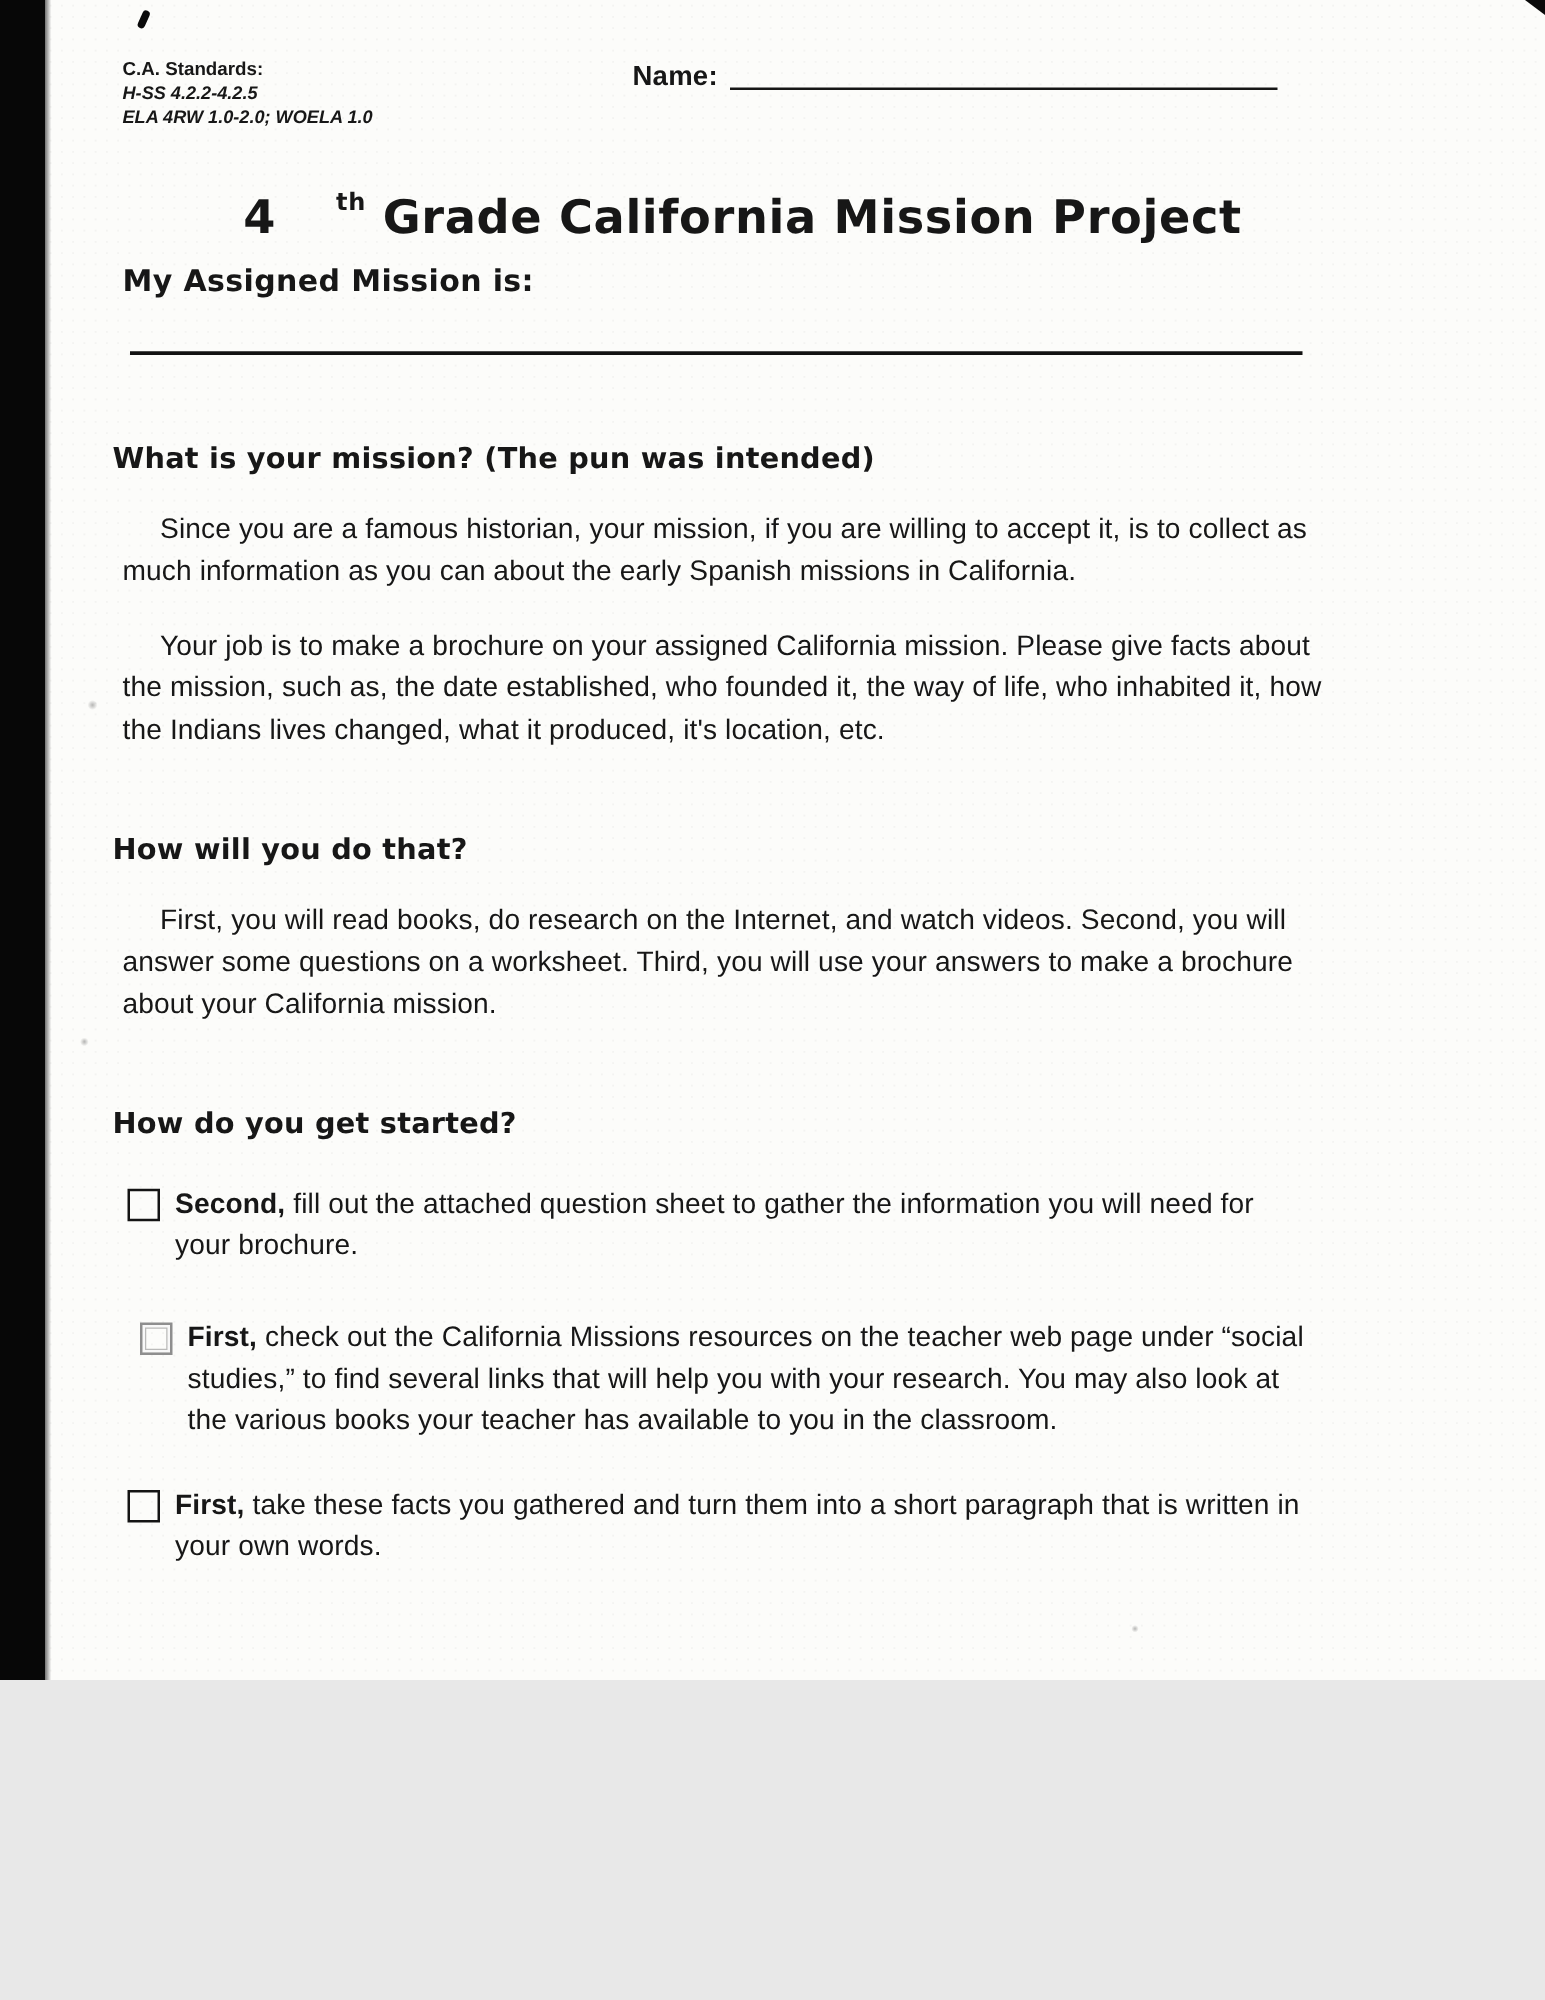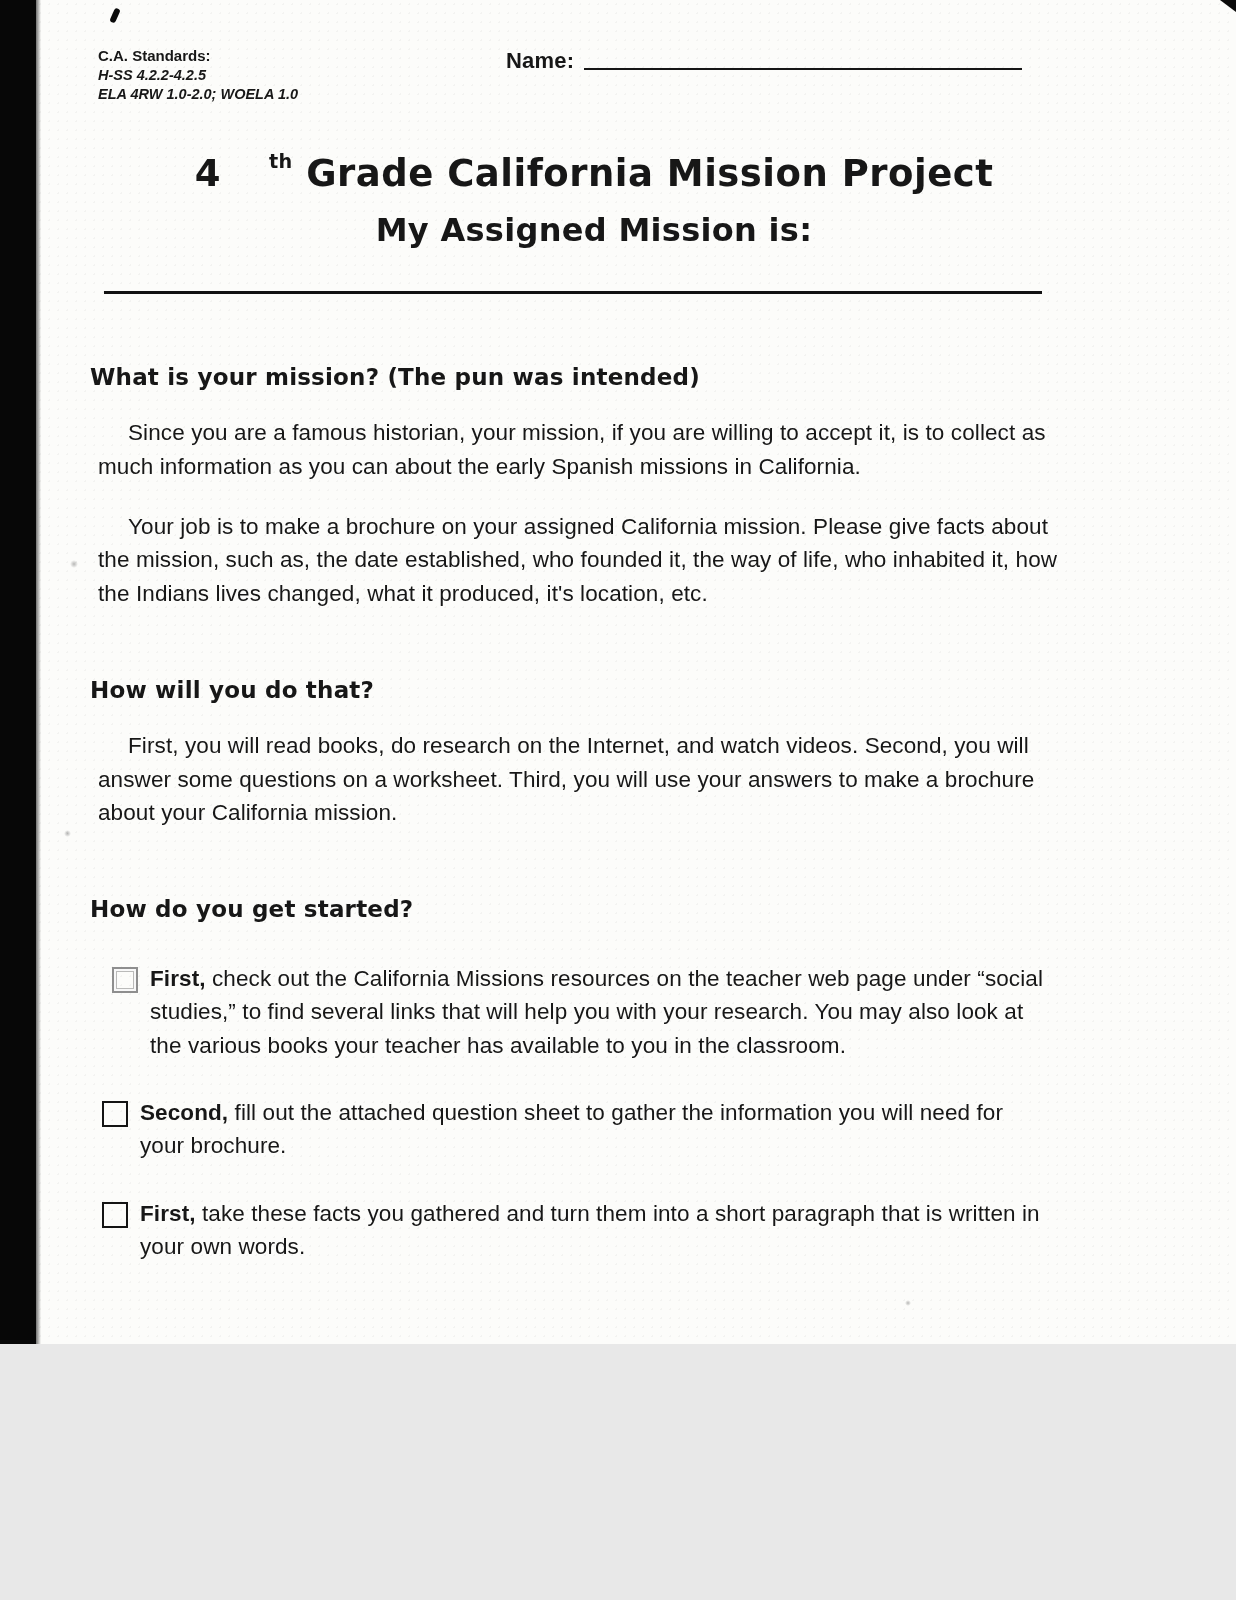--- a/index.html
+++ b/index.html
@@ -24,35 +24,35 @@
   .smudge.s2{left:64px;top:830px;width:7px;height:7px;}
   .smudge.s3{left:905px;top:1300px;width:6px;height:6px;}
 
   .content{position:relative;padding:46px 146px 0 98px;}
 
   
   .top-row{display:flex;align-items:flex-start;}
   .standards{width:400px;line-height:1.32;}
   .std-1{font-size:15px;font-weight:700;}
   .std-2,.std-3{font-size:14.5px;font-weight:700;font-style:italic;}
-  .name-area{margin-left:8px;display:flex;align-items:flex-start;padding-top:2px;}
+  .name-area{margin-left:8px;display:flex;align-items:center;padding-top:2px;}
   .name-label{font-size:22px;font-weight:700;letter-spacing:.2px;}
   .name-line{display:inline-block;width:438px;border-bottom:2px solid #161616;height:20px;margin-left:10px;}
 
   
   .title{
     margin:46px 0 0 0;text-align:center;
     font-family:"DejaVu Sans", sans-serif;
     font-size:37px;font-weight:700;letter-spacing:.5px;
   }
   .title sup{font-size:.52em;vertical-align:18px;margin-left:48px;}
   .subtitle{
-    margin:16px 0 0 0;text-align:center;
+    margin:16px 0 0 0;text-align:left;
     font-family:"DejaVu Sans", sans-serif;
-    font-size:32px;font-weight:700;letter-spacing:.3px;
+    font-size:24px;font-weight:700;letter-spacing:.3px;
   }
   .mission-line{margin:42px 0 0 6px;width:938px;border-bottom:3.5px solid #121212;}
 
   
   .sec-heading{
     font-family:"DejaVu Sans", sans-serif;
     font-size:23px;font-weight:700;margin:66px 0 0 -8px;letter-spacing:.2px;
   }
   .sec-heading.first{margin-top:70px;}
   .body-par{
@@ -104,28 +104,28 @@
     <h3 class="sec-heading first">What is your mission? (The pun was intended)</h3>
     <p class="body-par">Since you are a famous historian, your mission, if you are willing to accept it, is to collect as much information as you can about the early Spanish missions in California.</p>
 
     <p class="body-par">Your job is to make a brochure on your assigned California mission. Please give facts about the mission, such as, the date established, who founded it, the way of life, who inhabited it, how the Indians lives changed, what it produced, it's location, etc.</p>
 
     <h3 class="sec-heading">How will you do that?</h3>
     <p class="body-par">First, you will read books, do research on the Internet, and watch videos. Second, you will answer some questions on a worksheet. Third, you will use your answers to make a brochure about your California mission.</p>
 
     <h3 class="sec-heading">How do you get started?</h3>
 
+    <div class="check-item ci2">
+      <div class="checkbox dark"></div>
+      <div class="check-text"><b>Second,</b><span> fill out the attached question sheet to gather the information you will need for your brochure.</span></div>
+    </div>
+
     <div class="check-item ci1">
       <div class="checkbox light"></div>
       <div class="check-text"><b>First,</b><span> check out the California Missions resources on the teacher web page under “social studies,” to find several links that will help you with your research. You may also look at the various books your teacher has available to you in the classroom.</span></div>
-    </div>
-
-    <div class="check-item ci2">
-      <div class="checkbox dark"></div>
-      <div class="check-text"><b>Second,</b><span> fill out the attached question sheet to gather the information you will need for your brochure.</span></div>
     </div>
 
     <div class="check-item ci3">
       <div class="checkbox dark"></div>
       <div class="check-text"><b>First,</b><span> take these facts you gathered and turn them into a short paragraph that is written in your own words.</span></div>
     </div>
 
   </div>
 </div>
 

